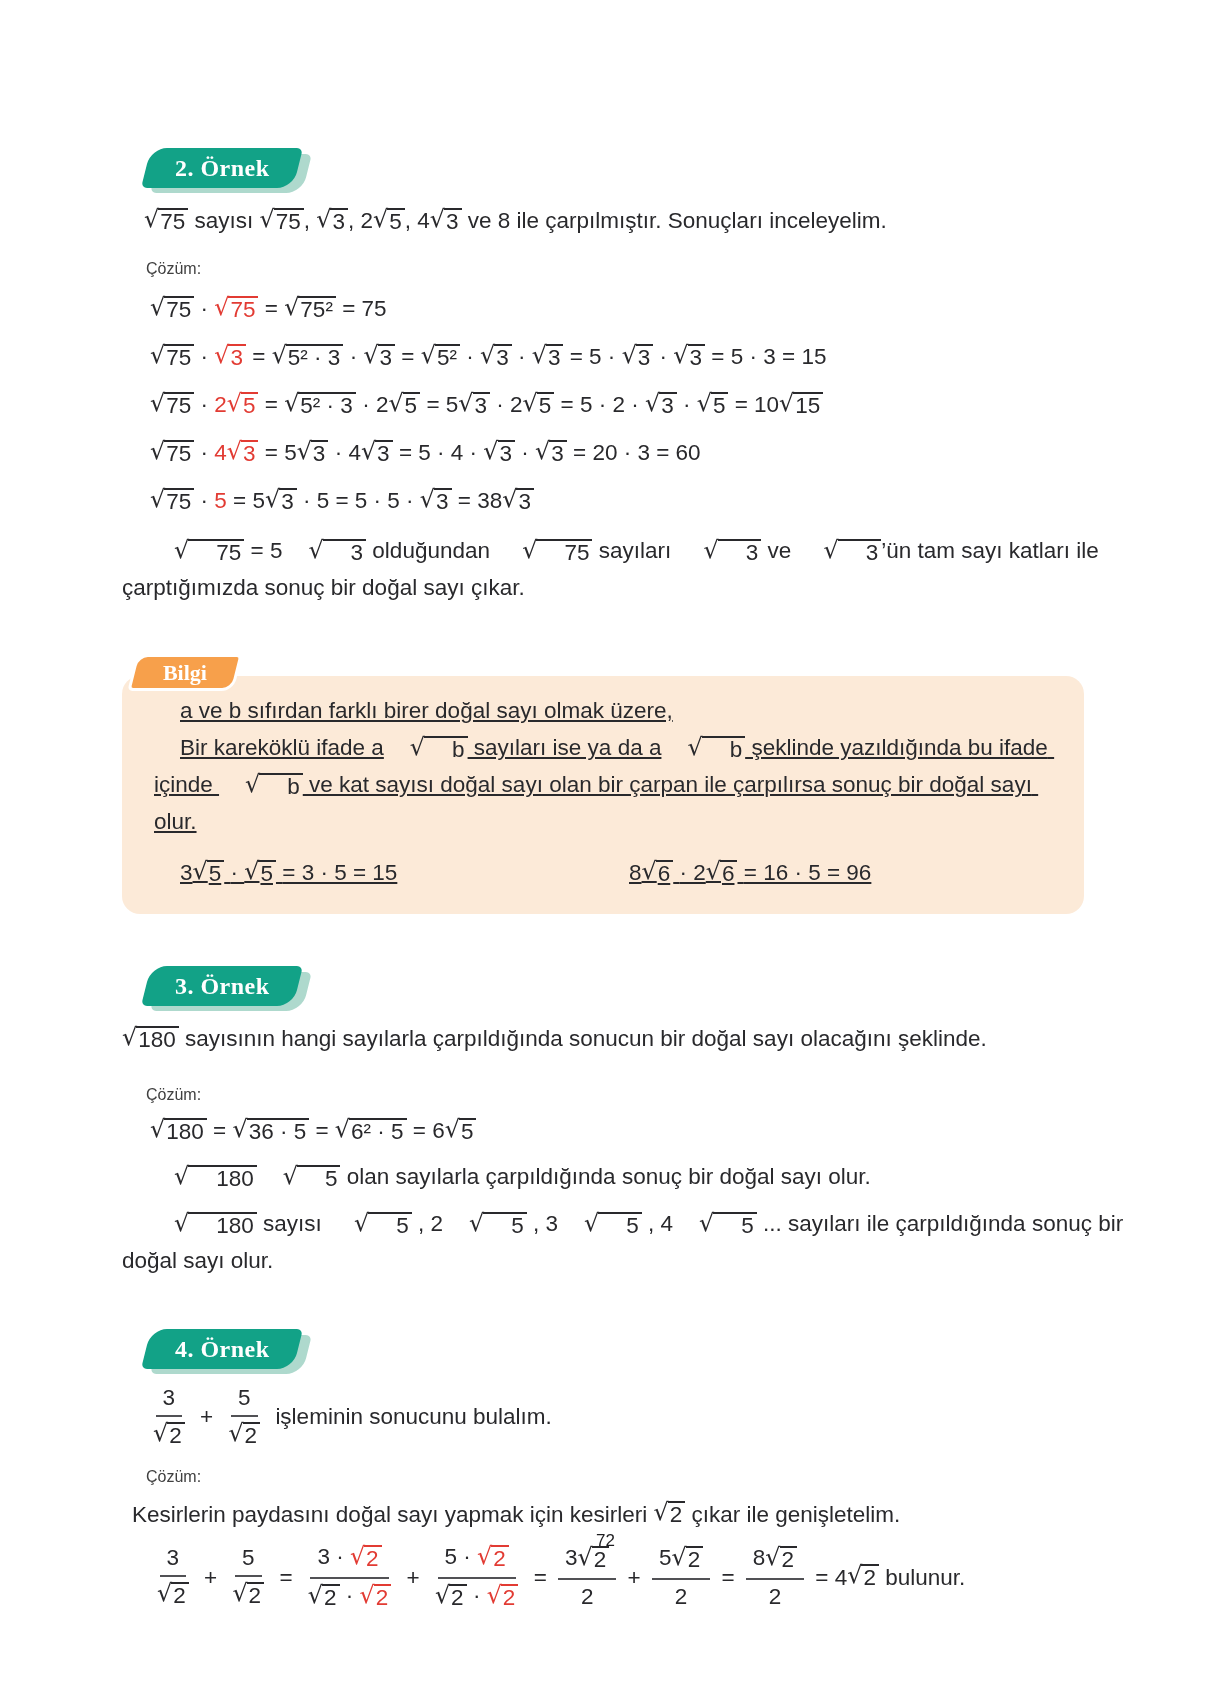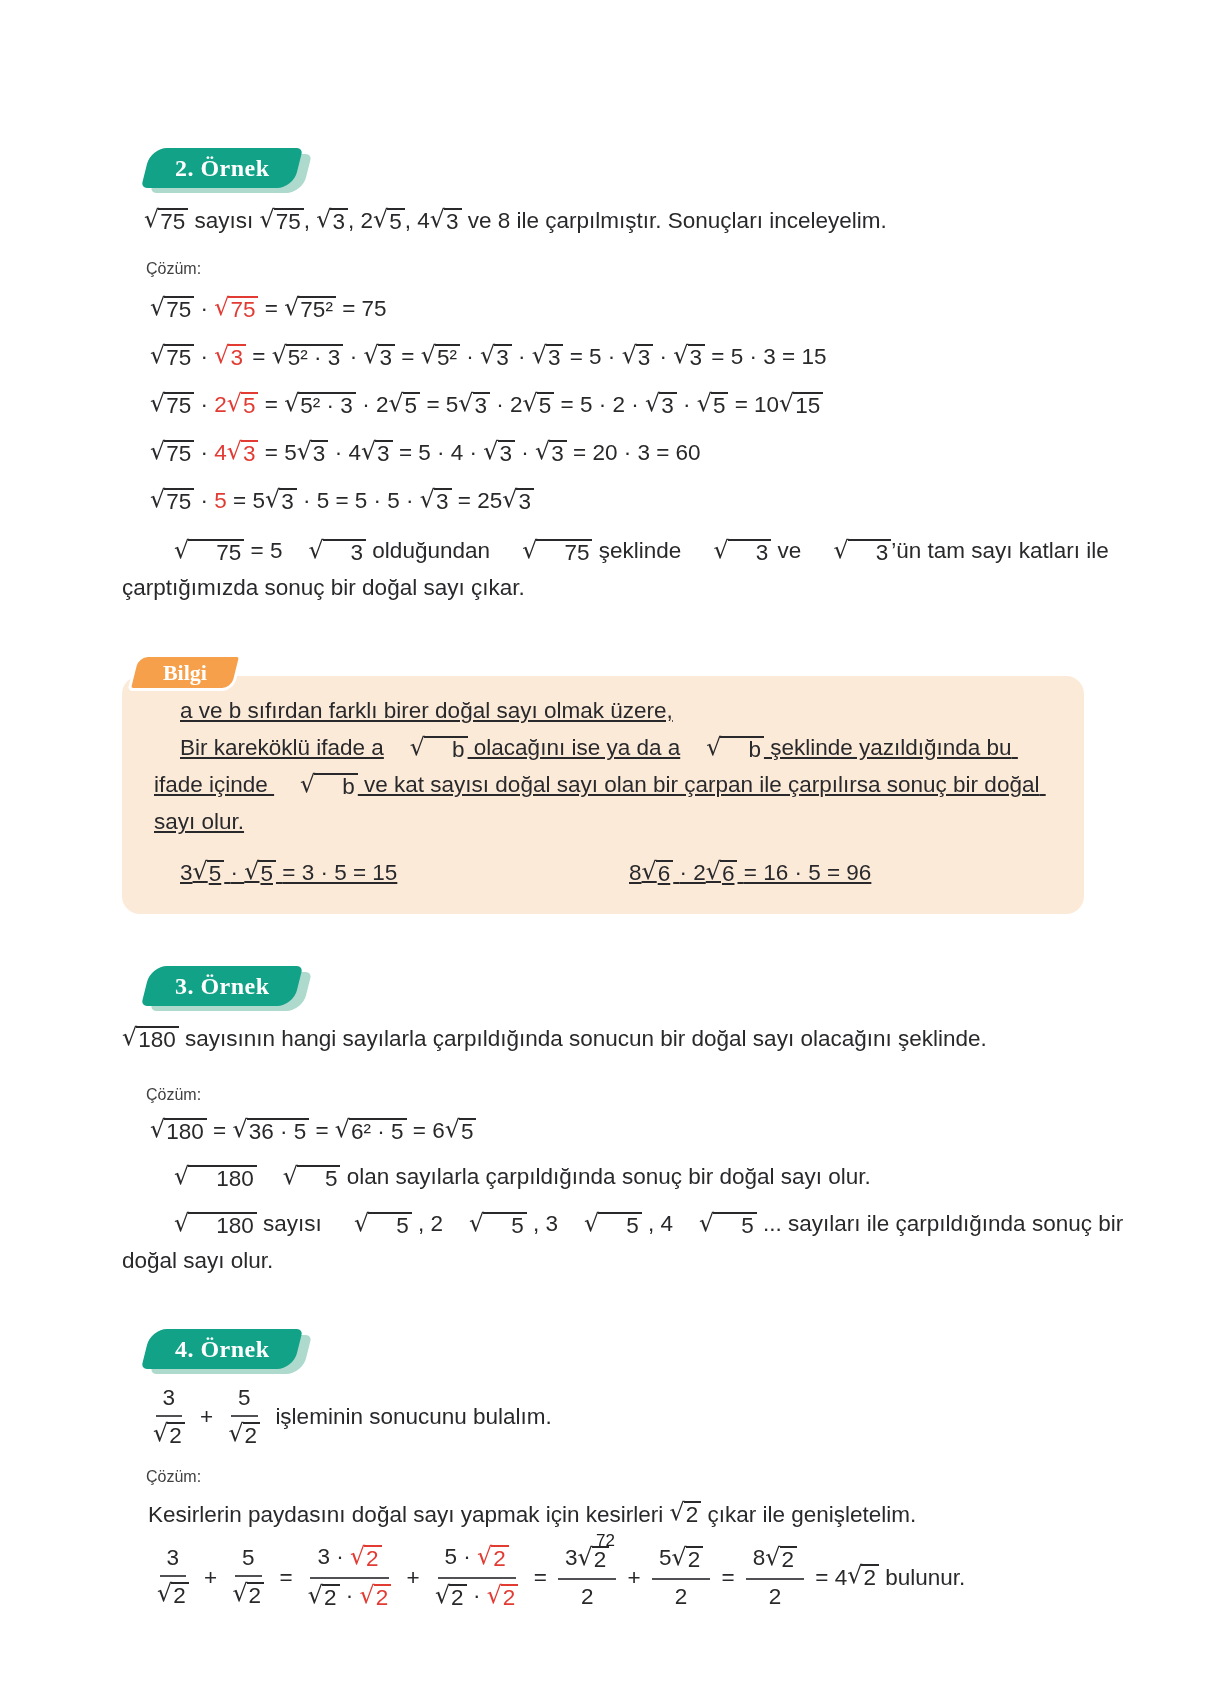--- a/index.html
+++ b/index.html
@@ -265,54 +265,54 @@
           <span class="mtx"> = 5</span>
           <span class="sq">
             <span class="rdx">√</span>
             <span class="rbar">3</span>
           </span>
           <span class="mtx"> · 5 = 5 · 5 · </span>
           <span class="sq">
             <span class="rdx">√</span>
             <span class="rbar">3</span>
           </span>
-          <span class="mtx"> = 25</span>
+          <span class="mtx"> = 38</span>
           <span class="sq">
             <span class="rdx">√</span>
             <span class="rbar">3</span>
           </span>
         </div>
       <p class="para hang" style="margin-top:12px;"><span class="sq">
             <span class="rdx">√</span>
             <span class="rbar">75</span>
           </span><span class="mtx"> = 5</span><span class="sq">
             <span class="rdx">√</span>
             <span class="rbar">3</span>
           </span><span class="mtx"> olduğundan </span><span class="sq">
             <span class="rdx">√</span>
             <span class="rbar">75</span>
-          </span><span class="mtx"> şeklinde </span><span class="sq">
+          </span><span class="mtx"> sayıları </span><span class="sq">
             <span class="rdx">√</span>
             <span class="rbar">3</span>
           </span><span class="mtx"> ve </span><span class="sq">
             <span class="rdx">√</span>
             <span class="rbar">3</span>
           </span><span class="mtx">’ün tam sayı katları ile çarptığımızda sonuç bir doğal sayı çıkar.</span></p>
     </section>
 
     <section class="info-wrap">
       <div class="info-tab">
         <span class="info-tab-label">Bilgi</span>
       </div>
       <div class="info-box">
         <p class="para ind">a ve b sıfırdan farklı birer doğal sayı olmak üzere,</p>
         <p class="para hang"><span class="mtx">Bir kareköklü ifade a</span><span class="sq">
               <span class="rdx">√</span>
               <span class="rbar">b</span>
-            </span><span class="mtx"> olacağını ise ya da a</span><span class="sq">
+            </span><span class="mtx"> sayıları ise ya da a</span><span class="sq">
               <span class="rdx">√</span>
               <span class="rbar">b</span>
             </span><span class="mtx"> şeklinde yazıldığında bu ifade içinde </span><span class="sq">
               <span class="rdx">√</span>
               <span class="rbar">b</span>
             </span><span class="mtx"> ve kat sayısı doğal sayı olan bir çarpan ile çarpılırsa sonuç bir doğal sayı olur.</span></p>
         <div class="info-eqs">
           <div class="half">
             <div class="mathline">
                 <span class="mtx">3</span>
@@ -435,21 +435,21 @@
             <span class="den">
               <span class="sq">
                 <span class="rdx">√</span>
                 <span class="rbar">2</span>
               </span>
             </span>
           </span>
           <span class="mtx"> işleminin sonucunu bulalım.</span>
         </div>
       <h3 class="cozum" style="margin-bottom:12px;">Çözüm:</h3>
-      <div class="mathline" style="margin-left:26px; margin-bottom:12px;">
+      <div class="mathline" style="margin-left:10px; margin-bottom:12px;">
           <span class="mtx">Kesirlerin paydasını doğal sayı yapmak için kesirleri </span>
           <span class="sq">
             <span class="rdx">√</span>
             <span class="rbar">2</span>
           </span>
           <span class="mtx"> çıkar ile genişletelim.</span>
         </div>
       <div class="mathline" style="margin-left:26px;">
           <span class="fr">
             <span class="num">

